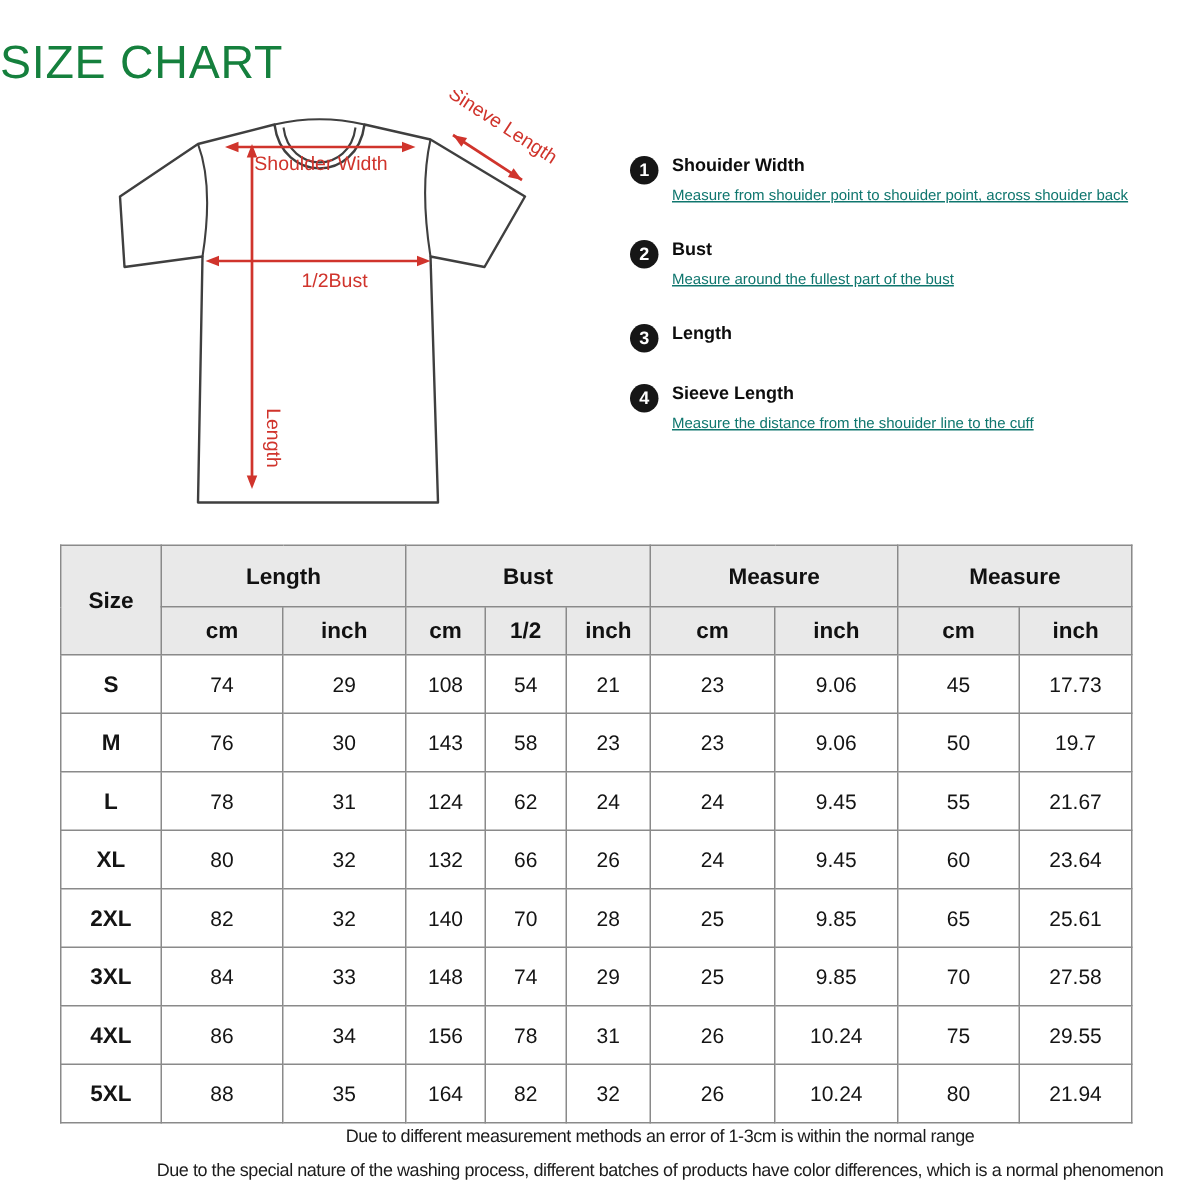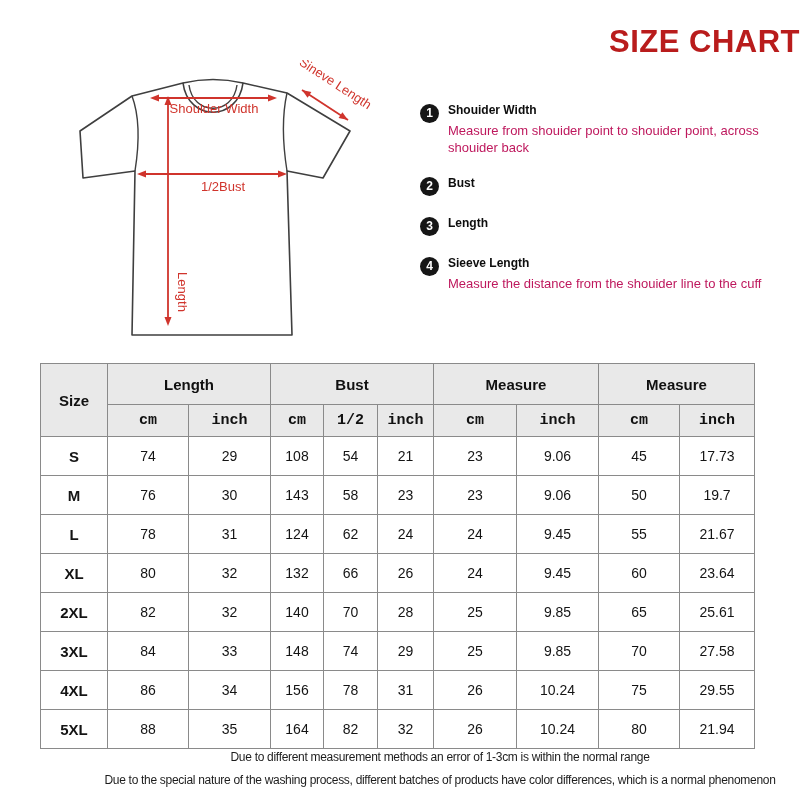--- a/index.html
+++ b/index.html
@@ -1,49 +1,49 @@
 <!DOCTYPE html>
 <html><head>
 <meta charset="utf-8">
 <style>
   html,body{margin:0;padding:0;}
   body{
     width:800px;height:800px;position:relative;background:#ffffff;
     font-family:"Liberation Sans",sans-serif;overflow:hidden;
   }
   .title{
-    position:absolute;top:24px;left:0;width:100%;text-align:right;
-    font-size:31px;font-weight:bold;letter-spacing:.5px;color:#b91c1c;
+    position:absolute;top:24px;left:0;width:100%;text-align:left;
+    font-size:31px;font-weight:normal;letter-spacing:.5px;color:#15803d;
   }
   
   .shirt-svg{position:absolute;left:50px;top:60px;}
   .shirt-line{fill:#ffffff;stroke:#3f3f3f;stroke-width:1.6;stroke-linejoin:round;}
   .seam{fill:none;stroke:#3f3f3f;stroke-width:1.4;}
   .arrow-line{stroke:#d0342c;stroke-width:1.8;}
   .arrow-head{fill:#d0342c;}
   .arrow-label{fill:#d0342c;font-family:"Liberation Sans",sans-serif;font-size:13px;}
   
   .guide{position:absolute;left:420px;top:103px;width:368px;}
   .guide-item{display:flex;align-items:flex-start;margin-bottom:20px;}
   .badge{
     flex:0 0 auto;width:19px;height:19px;margin:1px 9px 0 0;border-radius:50%;
     background:#161616;color:#fff;text-align:center;line-height:19px;
     font-size:12px;font-weight:bold;
   }
   .guide-title{font-size:12px;font-weight:bold;color:#0d0d0d;}
-  .guide-desc{font-size:13px;color:#be185d;margin-top:5px;line-height:17px;width:332px;}
+  .guide-desc{font-size:10px;color:#0f766e;margin-top:5px;line-height:17px;width:332px;text-decoration:underline;}
   
   .size-table{
     position:absolute;left:40px;top:363px;width:714px;
     border-collapse:collapse;table-layout:fixed;
   }
   .size-table th,.size-table td{border:1px solid #8a8a8a;text-align:center;padding:0;}
   .size-table th{background:#e9e9e9;font-size:15px;font-weight:bold;color:#111;}
   .size-table tr.h1 th{height:40px;}
-  .size-table tr.h2 th{height:31px;font-family:Liberation Mono, monospace;}
+  .size-table tr.h2 th{height:31px;}
   .size-table td{height:38px;font-size:14px;color:#141414;background:#fff;}
   .size-table td.size-cell{font-weight:bold;font-size:15px;}
   
   .footer{
     position:absolute;top:746px;left:0;width:100%;text-align:center;
     font-size:12px;letter-spacing:-.3px;line-height:23px;color:#1c1c1c;padding-left:40px;
   }
 </style>
 </head>
 <body>
@@ -97,20 +97,21 @@
     <div class="badge">1</div>
     <div>
       <div class="guide-title">Shouider Width</div>
       <div class="guide-desc">Measure from shouider point to shouider point, across shouider back</div>
     </div>
   </div>
   <div class="guide-item">
     <div class="badge">2</div>
     <div>
       <div class="guide-title">Bust</div>
+      <div class="guide-desc">Measure around the fullest part of the bust</div>
     </div>
   </div>
   <div class="guide-item">
     <div class="badge">3</div>
     <div>
       <div class="guide-title">Length</div>
     </div>
   </div>
   <div class="guide-item">
     <div class="badge">4</div>

